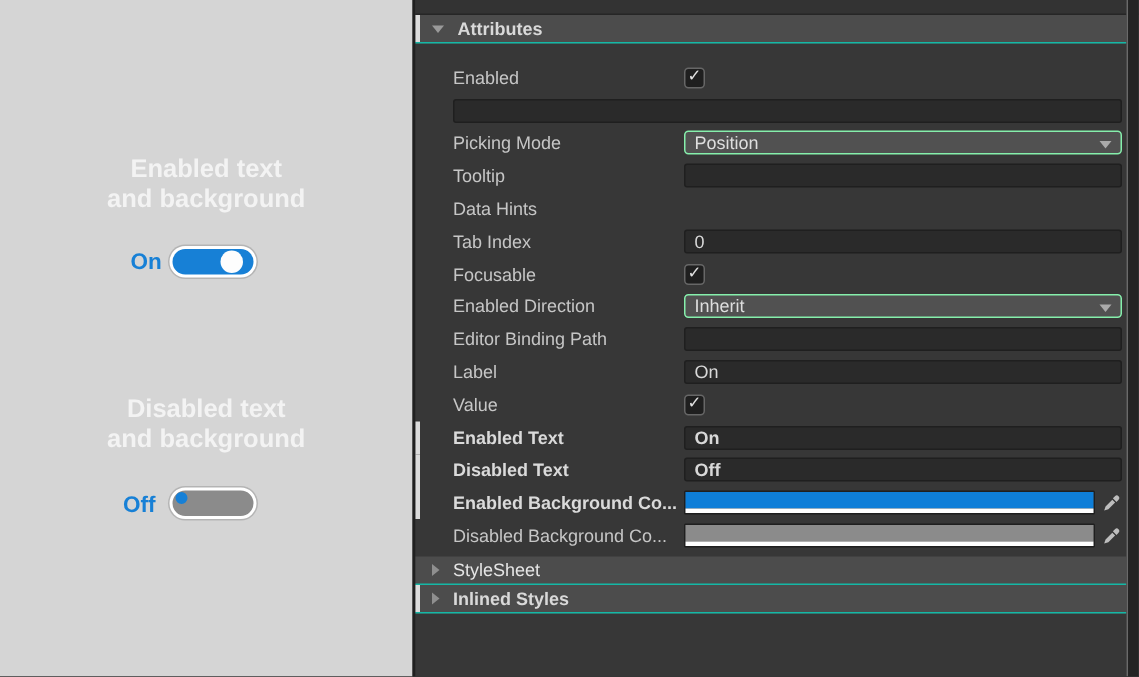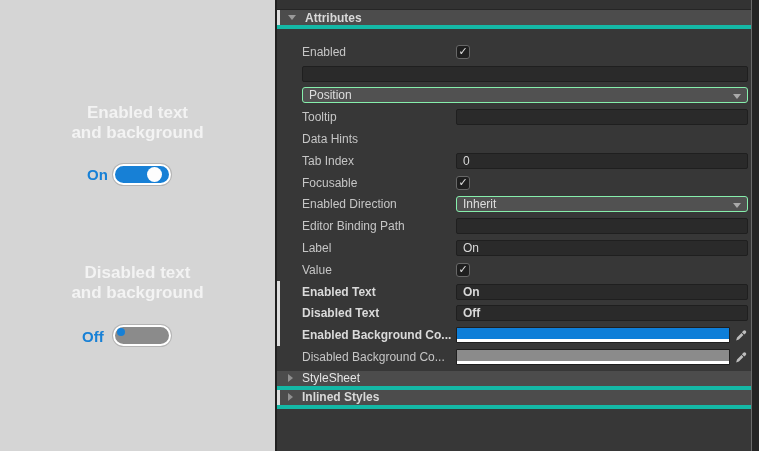--- a/index.html
+++ b/index.html
@@ -37,21 +37,21 @@
   .toggle-on .knob{left:32px;top:1px;width:15px;height:15px;background:#fdfdfd;}
   .toggle-off .knob{left:2px;top:1px;width:7px;height:7px;background:#ffffff;border:4px solid var(--accent-blue);}
 
   .panel-divider{position:absolute;left:275px;top:0;width:2px;height:451px;background:#202020;}
 
   
   .right-panel{position:absolute;left:277px;top:0;width:482px;height:451px;background:var(--inspector-background);
                font-size:12px;color:var(--label-text);}
   .top-strip{height:10px;background:#333333;border-bottom:1px solid #262626;}
   .section-header{position:relative;height:19px;background:var(--header-background);display:flex;align-items:center;
-                  margin-right:8px;border-bottom:4px solid #14b8a6;}
+                  margin-right:8px;border-bottom:1px solid #14b8a6;}
   .section-header .tri{margin-left:11px;width:0;height:0;display:inline-block;}
   .tri-down{border-left:4px solid transparent;border-right:4px solid transparent;border-top:5px solid #9a9a9a;}
   .tri-right{border-top:4px solid transparent;border-bottom:4px solid transparent;border-left:5px solid #8f8f8f;}
   .section-label{margin-left:9px;color:#cfcfcf;}
   .section-label.bold{font-weight:bold;color:#d9d9d9;}
   .section-label.dim{color:#e5e5e5;}
 
   .overridden::before{content:"";position:absolute;left:0;top:0;bottom:0;width:3px;background:var(--override-bar);}
 
   #attr-rows{padding-top:12px;padding-bottom:3px;}
@@ -116,20 +116,21 @@
           <div class="field-area">
             <span class="checkbox">✓</span>
           </div>
         </div>
         <div class="attr-row">
           <div class="field-area">
             <div class="text-field"></div>
           </div>
         </div>
         <div class="attr-row">
+          <span class="attr-label">Picking Mode</span>
           <div class="field-area">
             <div class="dropdown">
               <span>Position</span>
               <span class="dd-arrow"></span>
             </div>
           </div>
         </div>
         <div class="attr-row">
           <span class="attr-label">Tooltip</span>
           <div class="field-area">

